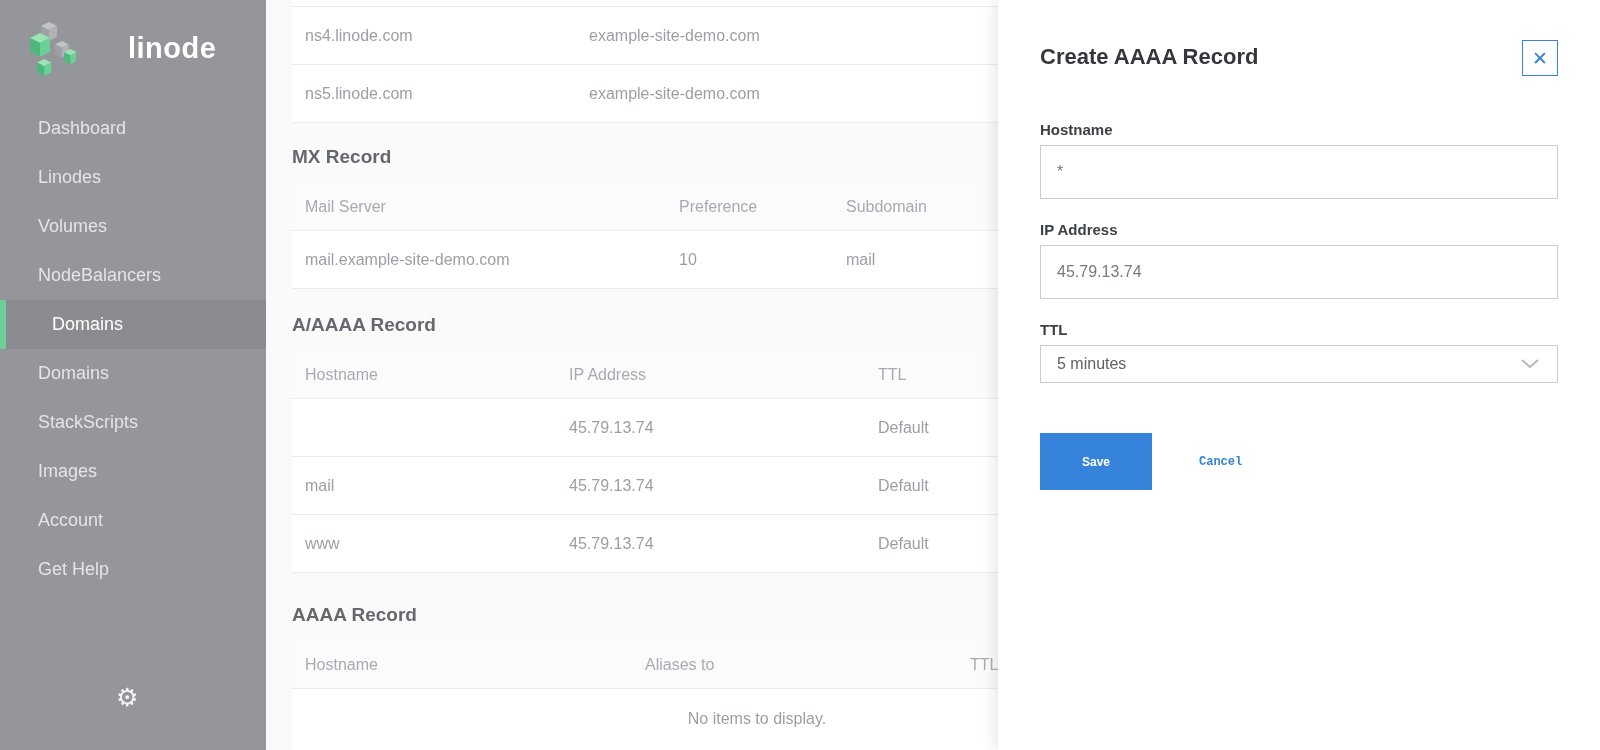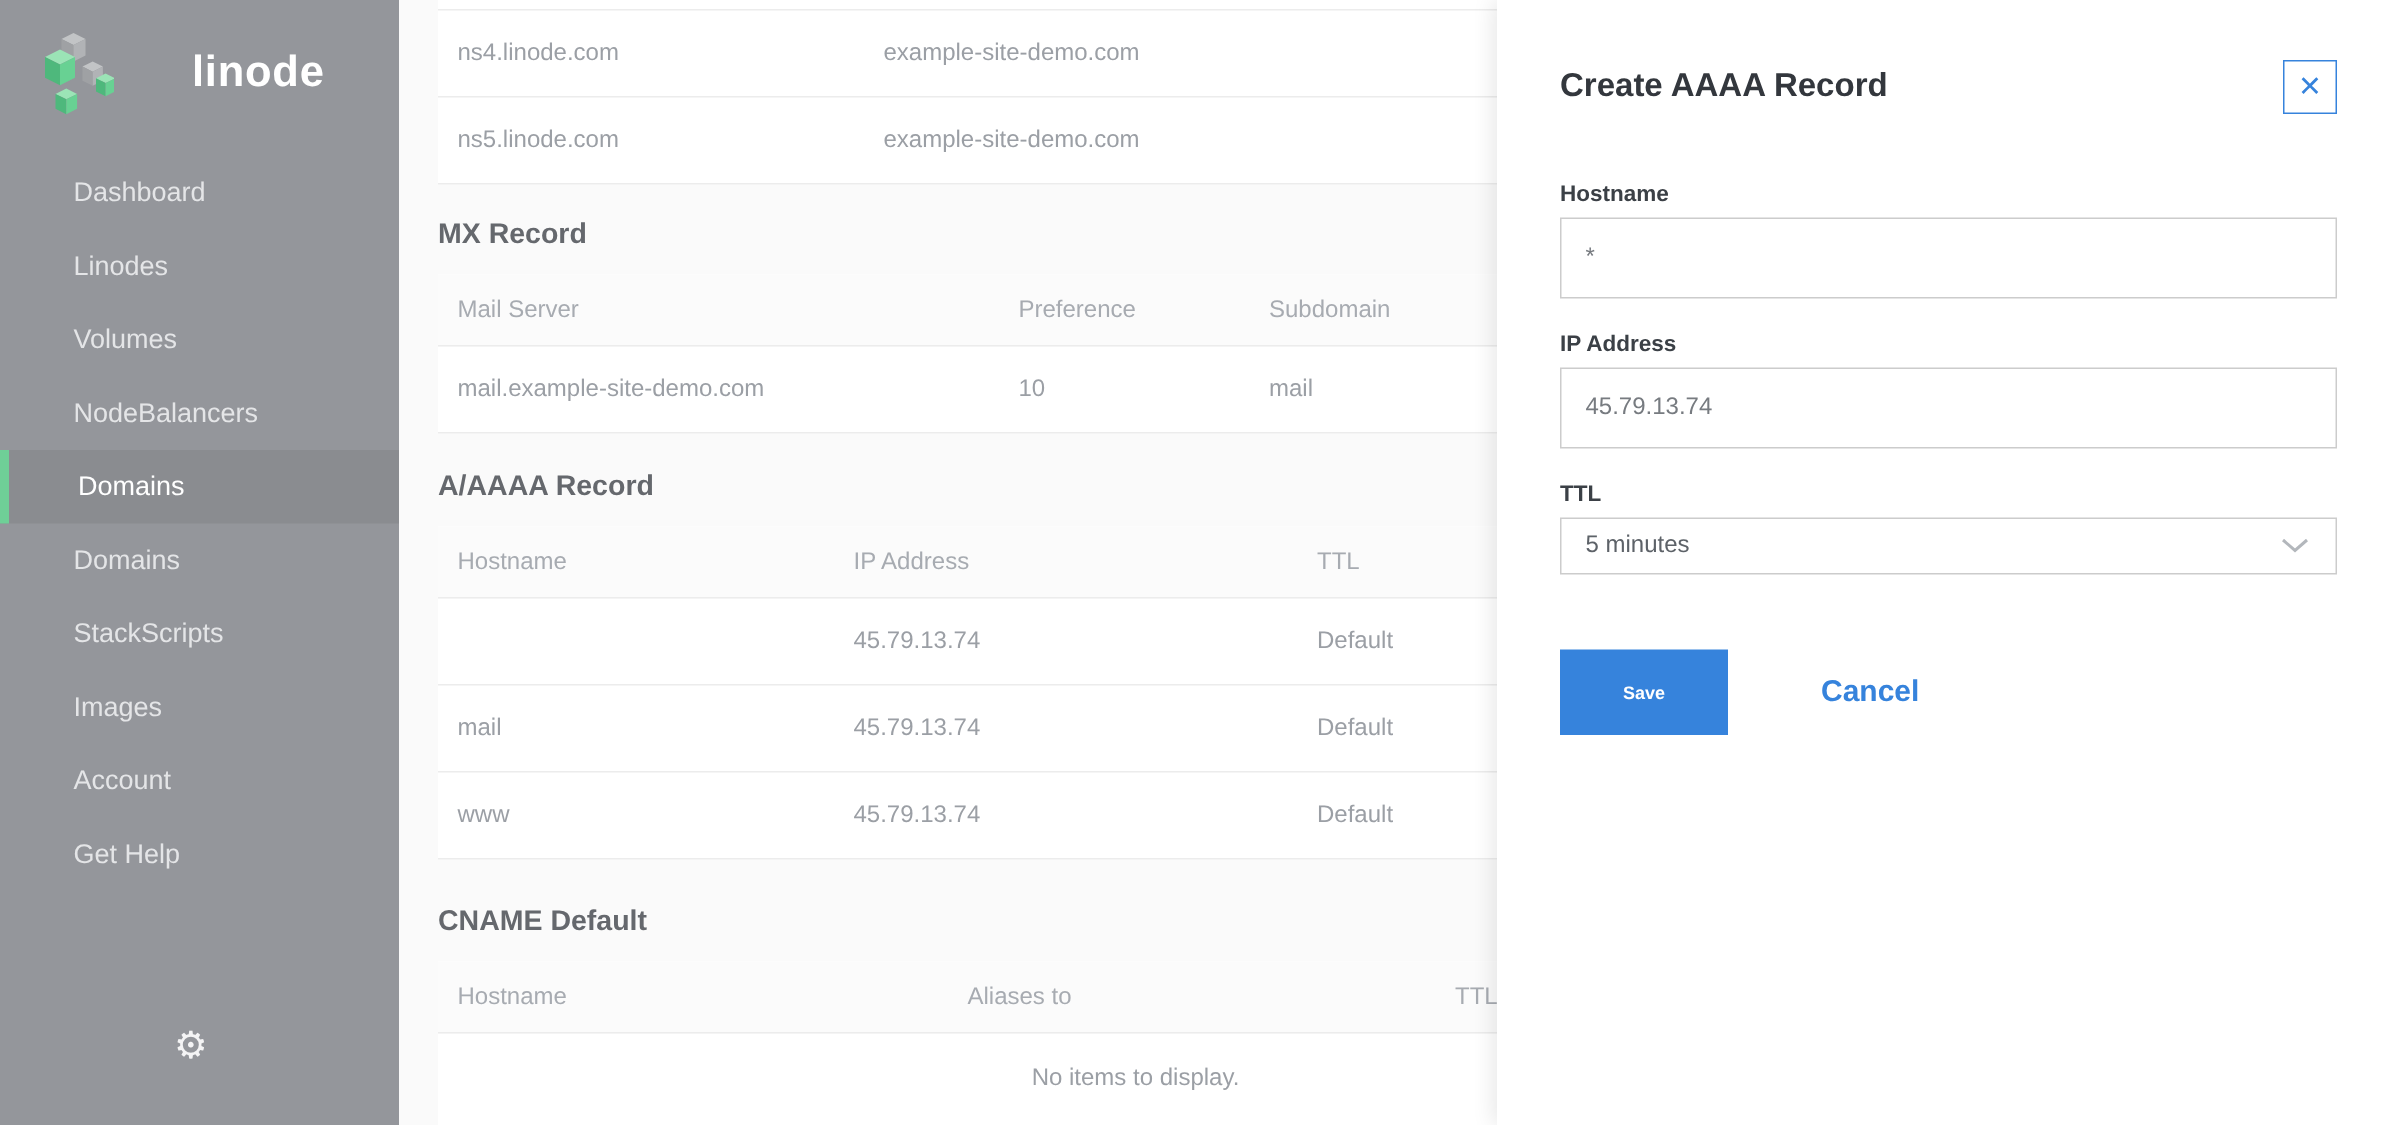--- a/index.html
+++ b/index.html
@@ -20,21 +20,21 @@
     display:flex; align-items:center;
     padding:22px 0 0 28px; cursor:pointer;gap:40px;
   }
   .logo-text {
     color:#ffffff; font-size:29px; font-weight:700;
     margin-left:12px; letter-spacing:.5px; line-height:1;
     padding-bottom:4px;
   }
   .nav { margin-top:26px; }
   .nav-item {
-    height:49px; line-height:49px; padding-left:49px;
+    height:49px; line-height:49px; padding-left:38px;
     color:#e4e5e7; font-size:18px; cursor:pointer; white-space:nowrap;
   }
   .nav-item.active {
     background:#8a8c90; color:#ffffff;
     border-left:6px solid #6fcf97; padding-left:46px;
   }
   .gear {
     position:absolute; bottom:40px; left:116px;
     font-size:25px; color:#f4f4f5; cursor:pointer; line-height:1;
   }
@@ -120,22 +120,22 @@
     position:absolute; right:18px; top:50%; transform:translateY(-50%);
     display:flex;
   }
   .actions { margin-top:50px; display:flex; align-items:center; }
   .save-btn {
     width:112px; height:57px; background:#3683dc; color:#ffffff;
     font-size:12px; font-weight:700; border:none; cursor:pointer;
     font-family:inherit;
   }
   .cancel-btn {
-    margin-left:62px; background:none; border:none; cursor:pointer;
-    color:#3683dc; font-size:20px; font-weight:700; font-family:Liberation Sans, sans-serif;
+    margin-left:47px; background:none; border:none; cursor:pointer;
+    color:#3683dc; font-size:12px; font-weight:700; font-family:Liberation Mono, monospace;
   }
 </style>
 </head>
 <body>
 
 <div class="sidebar">
   <div class="logo">
     <svg width="48" height="56" viewBox="0 0 48 56">
 
       <g transform="translate(13,0)">
@@ -232,21 +232,21 @@
       <div class="cell c2">45.79.13.74</div>
       <div class="cell c3">Default</div>
     </div>
     <div class="trow">
       <div class="cell c1">www</div>
       <div class="cell c2">45.79.13.74</div>
       <div class="cell c3">Default</div>
     </div>
   </div>
 
-  <div class="sec-heading" id="cname-heading">CNAME Default</div>
+  <div class="sec-heading" id="cname-heading">AAAA Record</div>
   <div class="table cn" id="cname-table">
     <div class="thead-row">
       <div class="cell c1">Hostname</div>
       <div class="cell c2">Aliases to</div>
       <div class="cell c3">TTL</div>
     </div>
     <div class="empty-row">
       <div class="empty-text">No items to display.</div>
     </div>
   </div>

